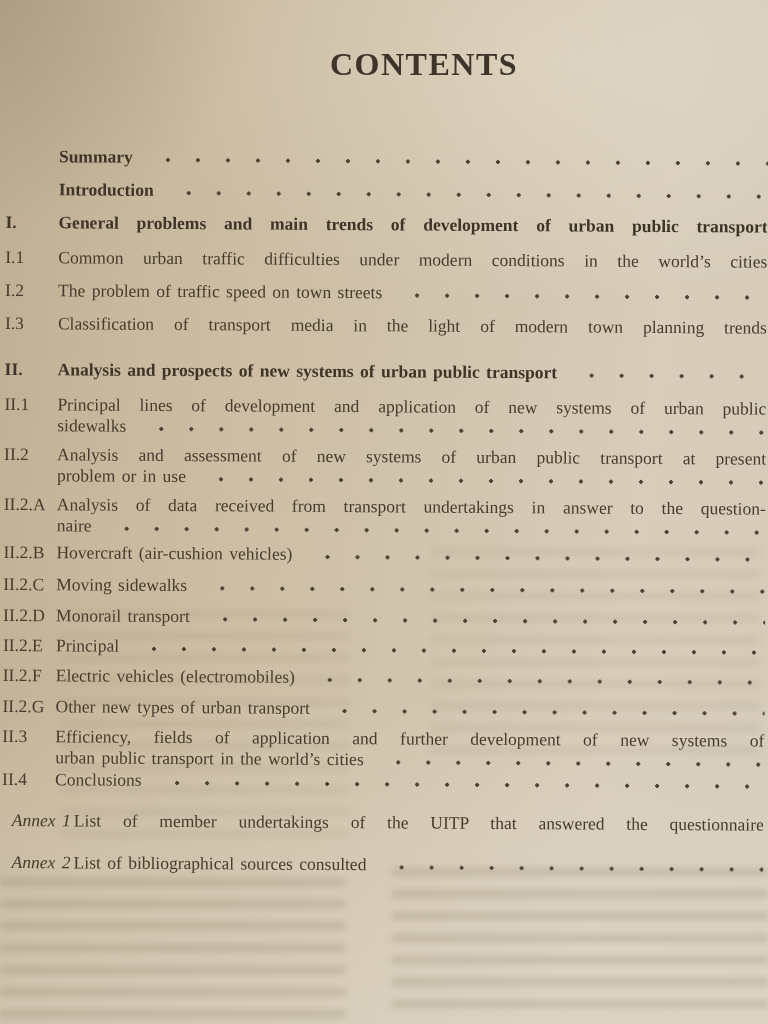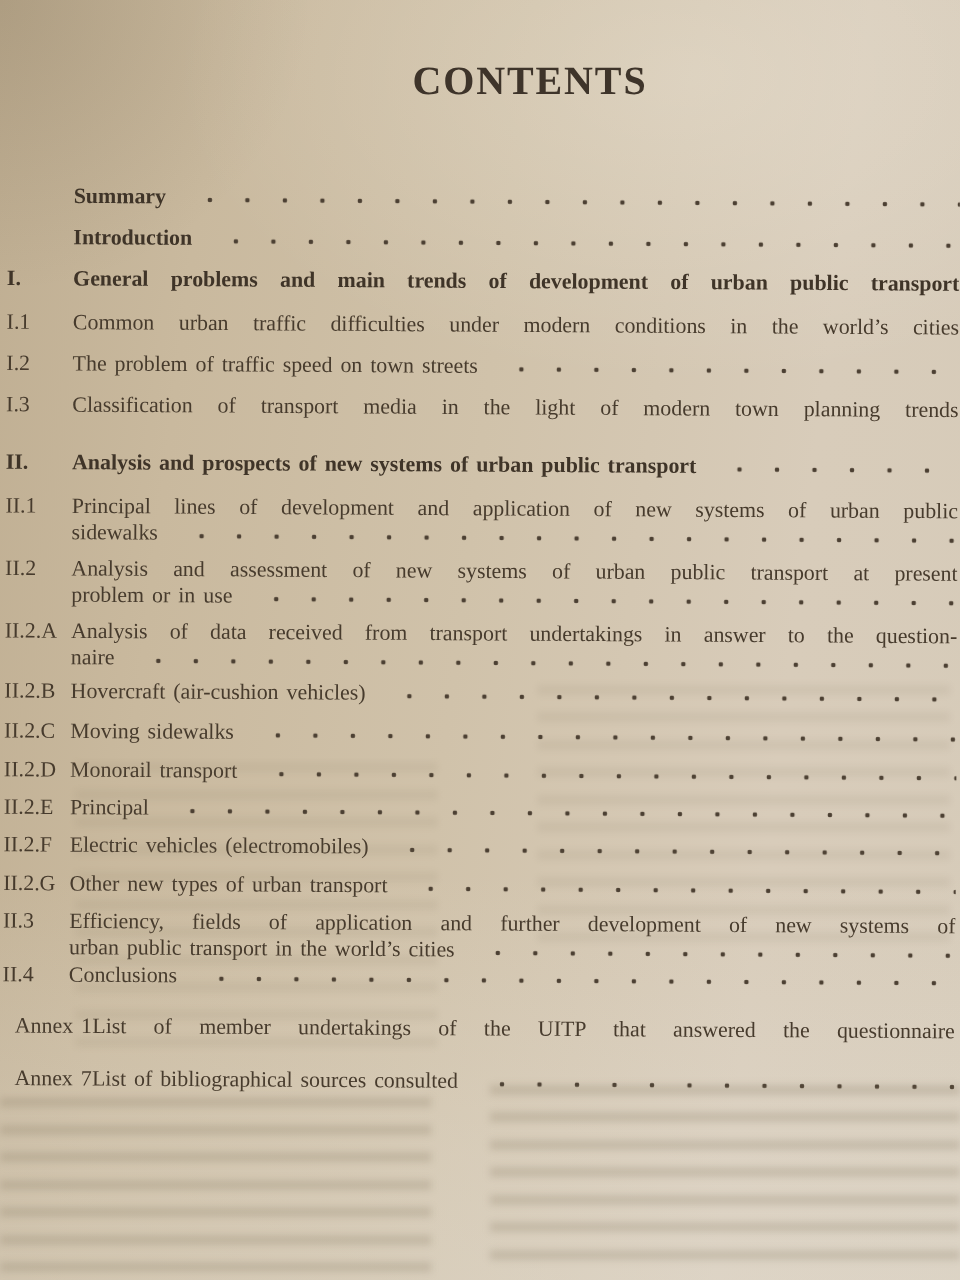--- a/index.html
+++ b/index.html
@@ -35,21 +35,21 @@
   .line.fill{display:block;}
   .line.fill .txt{display:block;white-space:normal;text-align:justify;text-align-last:justify;overflow:hidden;max-height:21px;}
   .bold{font-weight:700;color:#3f3428;}
   .leader{
     flex:1;min-width:16px;height:21px;margin-left:14px;
     background-image:radial-gradient(circle, #4c4033 1.6px, rgba(76,64,51,0) 2.1px);
     background-size:30px 8px;background-repeat:repeat-x;
     background-position:left 6px bottom 4px;
   }
   .annex-row{display:flex;align-items:flex-start;margin-left:10px;}
-  .annex-row .num{flex:0 0 62px;}
+  .annex-row .num{flex:0 0 62px;font-style:italic;}
 
   .ghost{position:absolute;pointer-events:none;filter:blur(3px);
     background-image:repeating-linear-gradient(180deg,
       rgba(125,112,88,0.22) 0px, rgba(125,112,88,0.22) 8px,
       rgba(125,112,88,0) 8px, rgba(125,112,88,0) 22px);}
   .ghost.faint{opacity:0.45;}
 </style>
 </head>
 <body>
 
@@ -251,21 +251,21 @@
     <div class="annex-row" style="margin-bottom:21px">
       <span class="num">Annex 1</span>
       <span class="body">
           <span class="line fill">
             <span class="txt">List of member undertakings of the UITP that answered the questionnaire</span>
           </span>
         </span>
     </div>
 
     <div class="annex-row">
-      <span class="num">Annex 7</span>
+      <span class="num">Annex 2</span>
       <span class="body">
           <span class="line">
             <span class="txt">List of bibliographical sources consulted</span>
             <span class="leader"></span>
           </span>
         </span>
     </div>
 
   </div>
 

